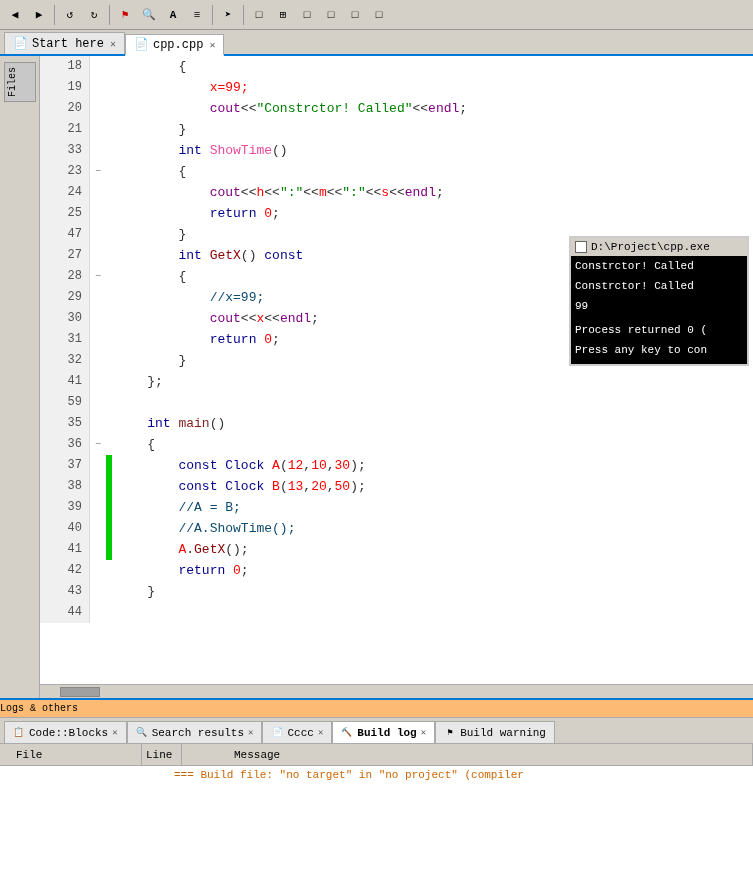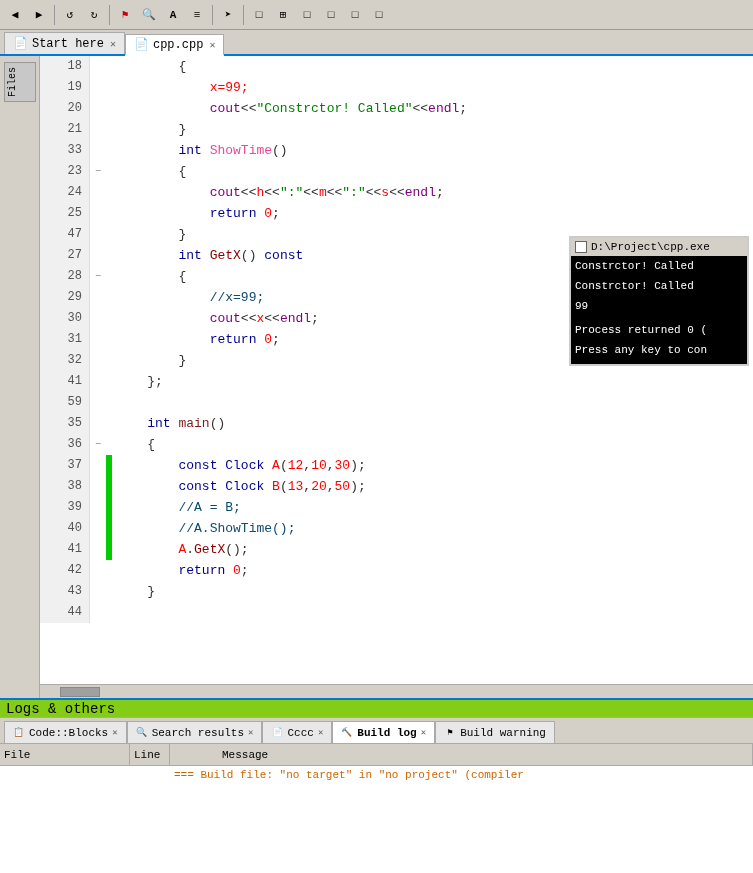--- a/index.html
+++ b/index.html
@@ -51,21 +51,21 @@
 
     
     .bottom-panel { height: 175px; border-top: 2px solid #0078d7; background: #fff; }
     .bottom-tab-bar { height: 26px; background: #d4d0c8; display: flex; align-items: flex-end; padding-left: 4px; border-bottom: 1px solid #aaa; overflow: hidden; }
     .bottom-tab { height: 22px; padding: 0 8px; background: #e8e8e8; border: 1px solid #aaa; border-bottom: none; display: flex; align-items: center; gap: 4px; font-size: 11px; cursor: pointer; }
     .bottom-tab.active { background: #fff; font-weight: bold; }
     .bottom-tab-close { font-size: 9px; color: #666; }
     .bottom-tab-icon { width: 12px; height: 12px; display: flex; align-items: center; justify-content: center; font-size: 9px; }
 
     
-    .logs-header { display: flex; background: #d4d0c8; height: 22px; align-items: center; border-bottom: 1px solid #aaa; font-size: 11px; }
+    .logs-header { display: flex; background: #d4d0c8; height: 22px; align-items: center; border-bottom: 1px solid #aaa; font-size: 11px; padding-left: 12px; }
     .logs-col { padding: 0 4px; border-right: 1px solid #aaa; height: 100%; display: flex; align-items: center; }
     .logs-row { display: flex; font-size: 11px; font-family: 'Courier New', monospace; line-height: 19px; padding: 0 4px; }
 
     
     .scrollbar-h { height: 14px; background: #d4d0c8; border-top: 1px solid #aaa; display: flex; align-items: center; }
     .scrollbar-thumb { height: 10px; width: 40px; background: #a0a0a0; border: 1px solid #888; margin-left: 20px; cursor: pointer; }
   </style>
 </head>
 <body>
 
@@ -321,21 +321,21 @@
 
     <div class="scrollbar-h" style="position:absolute; bottom:0; left:0; right:0;">
       <div class="scrollbar-thumb"></div>
     </div>
 
   </div>
 </div>
 
 <div class="bottom-panel">
 
-  <div style="background:#84cc16; height:18px; display:flex; align-items:center; padding-left:6px; font-size:14px; border-bottom:1px solid #aaa;">
+  <div style="background:#fdba74; height:18px; display:flex; align-items:center; font-size:10px; border-bottom:1px solid #aaa;">
     <span>Logs &amp; others</span>
   </div>
 
   <div class="bottom-tab-bar">
     <div class="bottom-tab">
       <span class="bottom-tab-icon">📋</span>
       <span>Code::Blocks</span>
       <span class="bottom-tab-close">✕</span>
     </div>
     <div class="bottom-tab">

